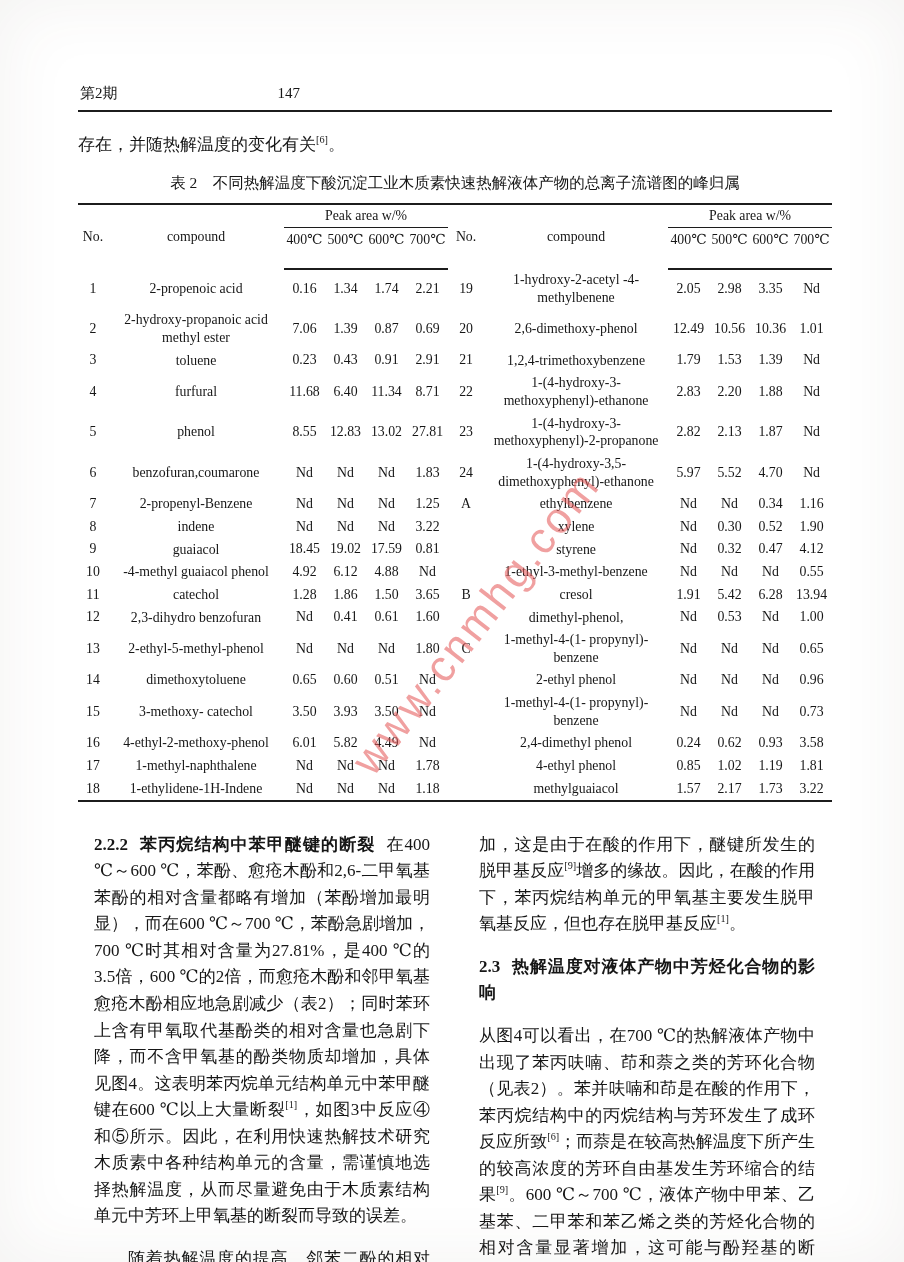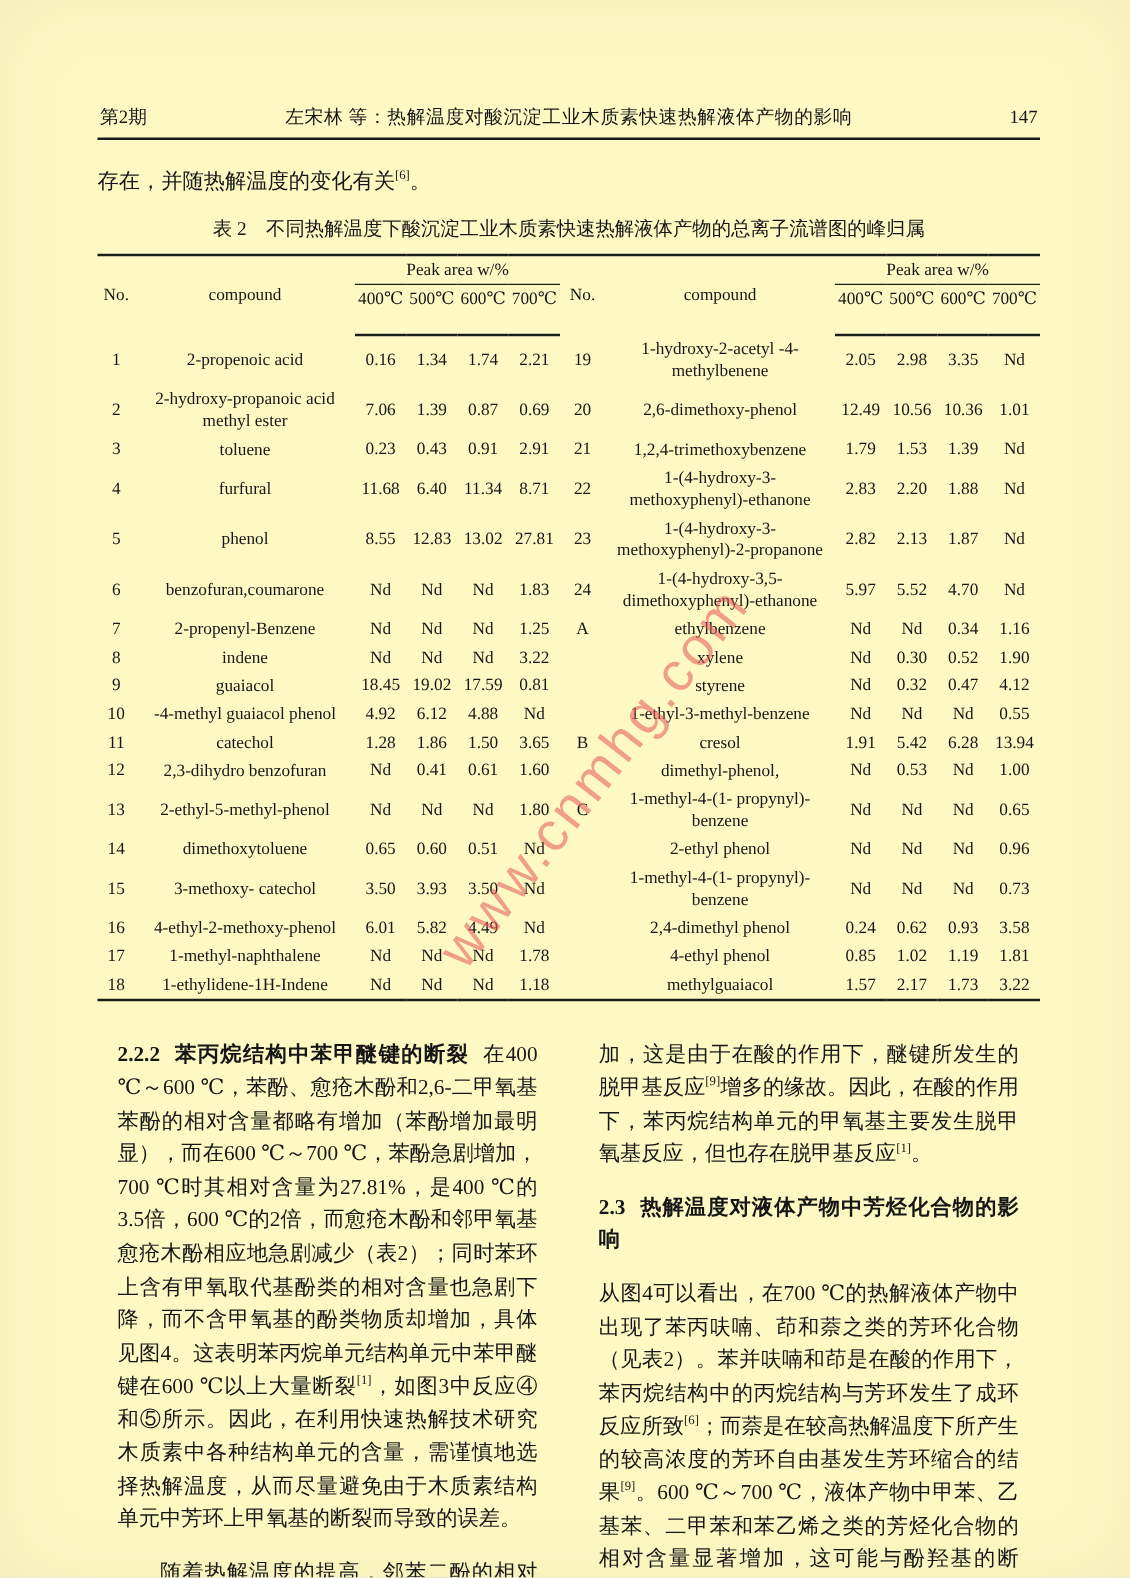--- a/index.html
+++ b/index.html
@@ -1,18 +1,18 @@
 <!DOCTYPE html>
 <html><head>
 <meta charset="utf-8">
 <style>
   html,body{margin:0;padding:0;background:#e9e8e3;}
   .page{
     width:904px;height:1262px;position:relative;overflow:hidden;
-    background:#fef9c3;color:#161616;
+    background:#ffffff;color:#161616;
     font-family:"Liberation Serif","DejaVu Serif",serif;
     box-shadow:inset 0 0 70px rgba(80,70,55,0.07);
   }
   .content{position:absolute;left:78px;top:84px;width:754px;}
 
   
   .runhead{display:flex;align-items:baseline;font-size:15px;padding:0 2px 7px 2px;border-bottom:2.5px solid #1c1c1c;}
   .rh-issue{width:110px;text-align:left;}
   .rh-title{flex:1;text-align:center;letter-spacing:0.5px;}
   .rh-page{width:110px;text-align:right;}
@@ -57,21 +57,20 @@
   }
 </style>
 </head>
 <body>
 
 <div class="page">
   <div class="content">
 
     <div class="runhead">
       <span class="rh-issue">第2期</span>
-      <span class="rh-title">左宋林 等：热解温度对酸沉淀工业木质素快速热解液体产物的影响</span>
       <span class="rh-page">147</span>
     </div>
 
     <p class="intro">存在，并随热解温度的变化有关<sup>[6]</sup>。</p>
 
     <div class="cap-zh">表 2　不同热解温度下酸沉淀工业木质素快速热解液体产物的总离子流谱图的峰归属</div>
 
     <table>
       <colgroup>
         <col style="width:30px">

